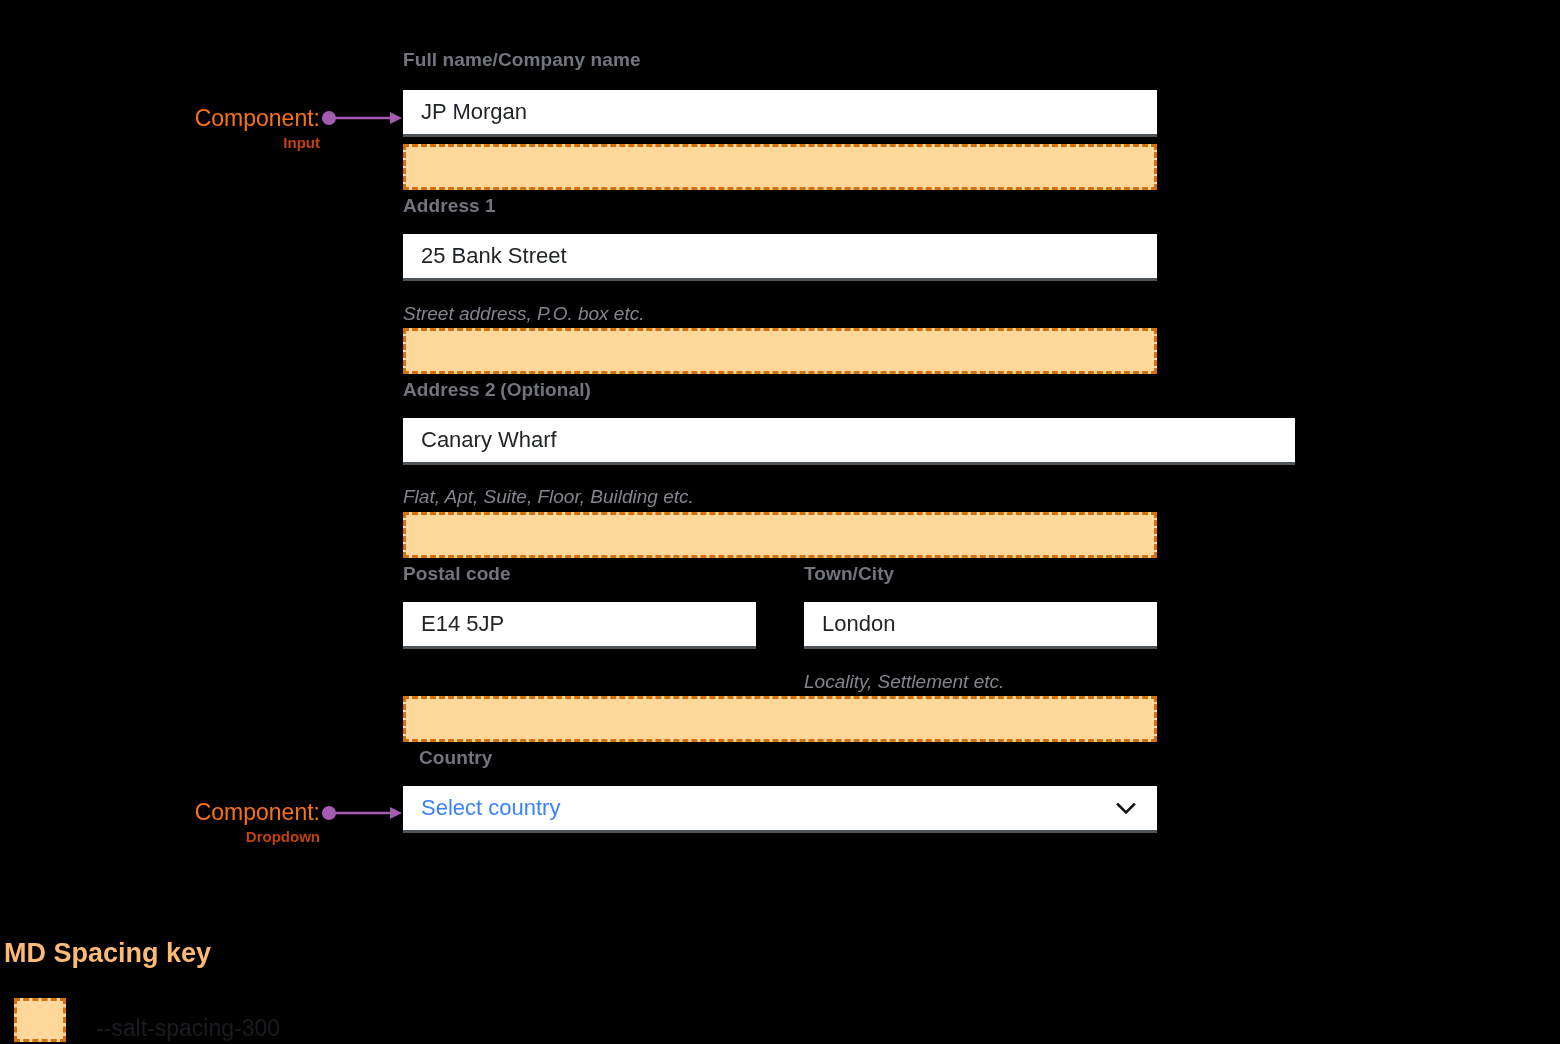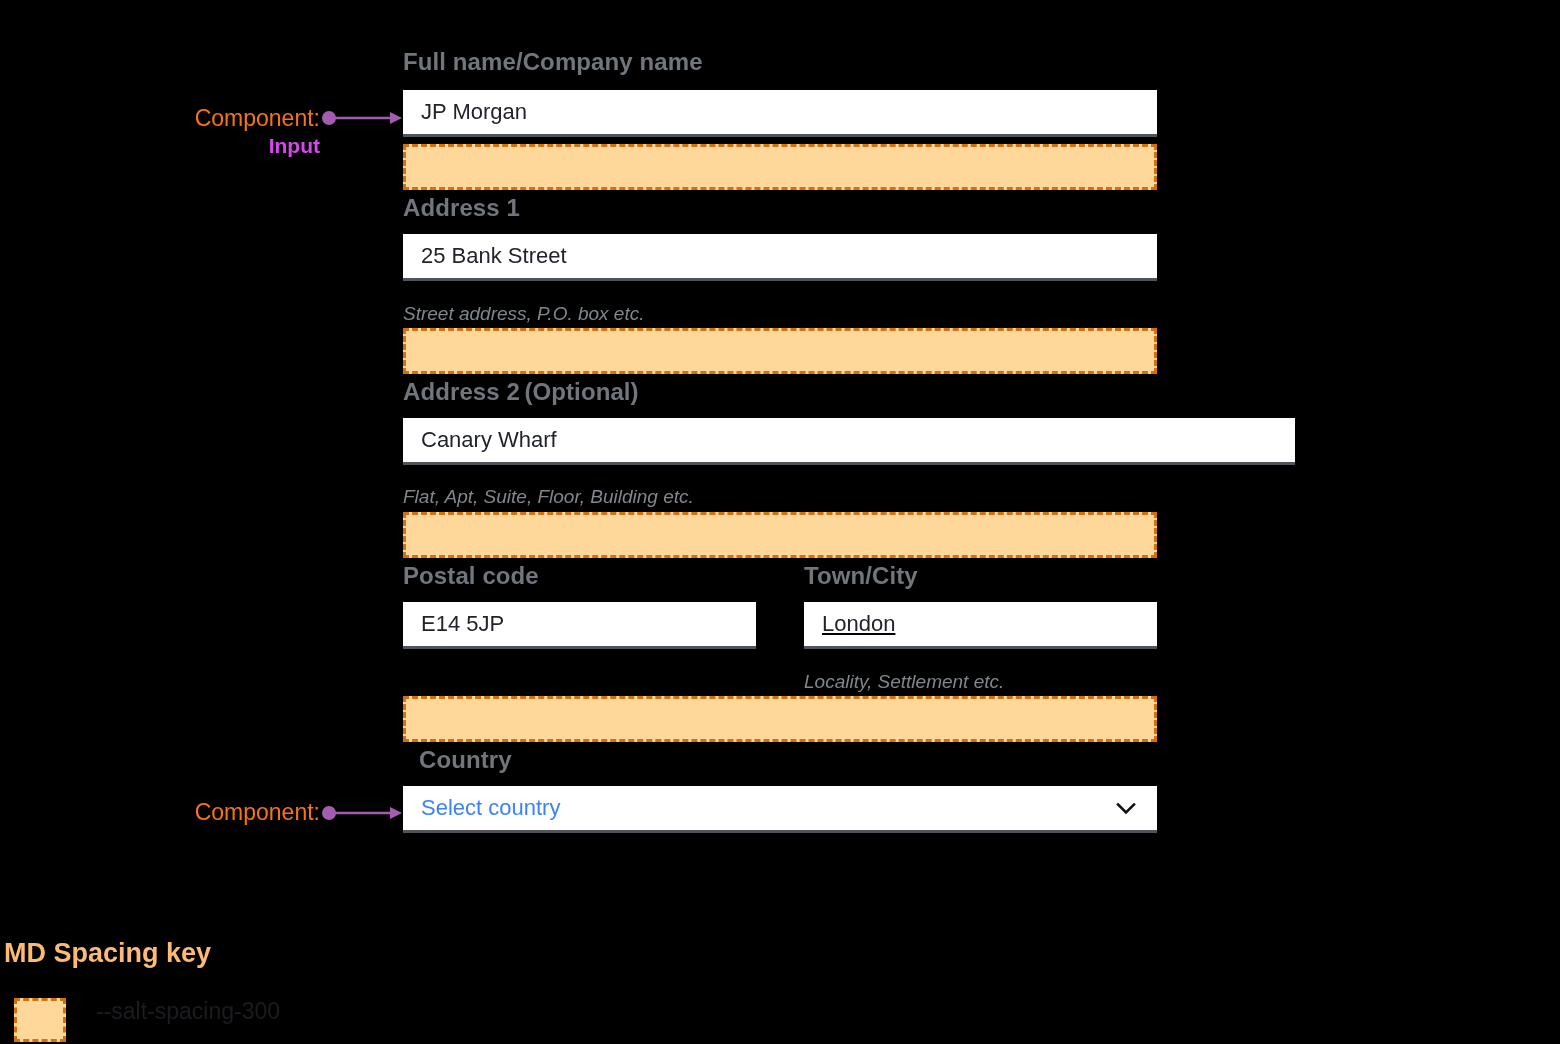--- a/index.html
+++ b/index.html
@@ -18,21 +18,21 @@
 
   
   #form-col {
     position: absolute;
     left: 403px;
     top: 0;
     width: 754px;
   }
 
   .field-label {
-    font-size: 24px;
+    font-size: 19px;
     font-weight: bold;
     color: #71767d;
     letter-spacing: 0.1px;
     line-height: 1.0;
     white-space: nowrap;
   }
 
   .helper-text {
     font-size: 19px;
     font-style: italic;
@@ -88,23 +88,23 @@
     text-align: right;
     line-height: 1.28;
   }
   .ann-prefix {
     font-size: 23px;
     color: #f97316;
     display: block;
     white-space: nowrap;
   }
   .ann-name {
-    font-size: 21px;
+    font-size: 15px;
     font-weight: bold;
-    color: #d946ef;
+    color: #c2410c;
     display: block;
     white-space: nowrap;
   }
   .connector {
     position: absolute;
     height: 20px;
   }
 
   
   #spacing-key {
@@ -119,21 +119,21 @@
     font-size: 27px;
     font-weight: bold;
     color: #fdba74;
     white-space: nowrap;
   }
   .key-row {
     position: absolute;
     left: 14px;
     top: 68px;
     display: flex;
-    align-items: flex-start;
+    align-items: flex-end;
   }
   .key-swatch {
     width: 52px;
     height: 44px;
     background: #fdd89a;
     border: 3px dashed #d4700d;
     box-sizing: border-box;
   }
   .key-label {
     margin-left: 30px;
@@ -191,21 +191,21 @@
   </div>
 
   <div class="abs" style="left:401px; top:564px;">
     <span class="field-label">Town/City</span>
   </div>
 
   <div class="abs input-box" style="left:0; top:602px; width:353px;">
     <span class="input-value">E14 5JP</span>
   </div>
 
-  <div class="abs input-box" style="left:401px; top:602px; width:353px;text-decoration:underline;">
+  <div class="abs input-box" style="left:401px; top:602px; width:353px;">
     <span class="input-value">London</span>
   </div>
 
   <div class="abs" style="left:401px; top:672px;">
     <span class="helper-text">Locality, Settlement etc.</span>
   </div>
 
   <div class="abs spacing-block" style="left:0; top:696px; width:754px; height:46px;"></div>
 
   <div class="abs" style="left:16px; top:748px;">
@@ -231,20 +231,21 @@
 <div class="connector" style="left:322px; top:108px; width:82px;">
   <svg width="82" height="20" viewBox="0 0 82 20" aria-hidden="true">
     <circle cx="7" cy="10" r="7" fill="#a45cb0"></circle>
     <line x1="11" y1="10" x2="70" y2="10" stroke="#a45cb0" stroke-width="2.4"></line>
     <path d="M68 4 L80 10 L68 16 Z" fill="#a45cb0"></path>
   </svg>
 </div>
 
 <div class="annotation" style="left:60px; top:798px; width:260px;">
   <span class="ann-prefix">Component:</span>
+  <span class="ann-name">Dropdown</span>
 </div>
 
 <div class="connector" style="left:322px; top:803px; width:82px;">
   <svg width="82" height="20" viewBox="0 0 82 20" aria-hidden="true">
     <circle cx="7" cy="10" r="7" fill="#a45cb0"></circle>
     <line x1="11" y1="10" x2="70" y2="10" stroke="#a45cb0" stroke-width="2.4"></line>
     <path d="M68 4 L80 10 L68 16 Z" fill="#a45cb0"></path>
   </svg>
 </div>
 

